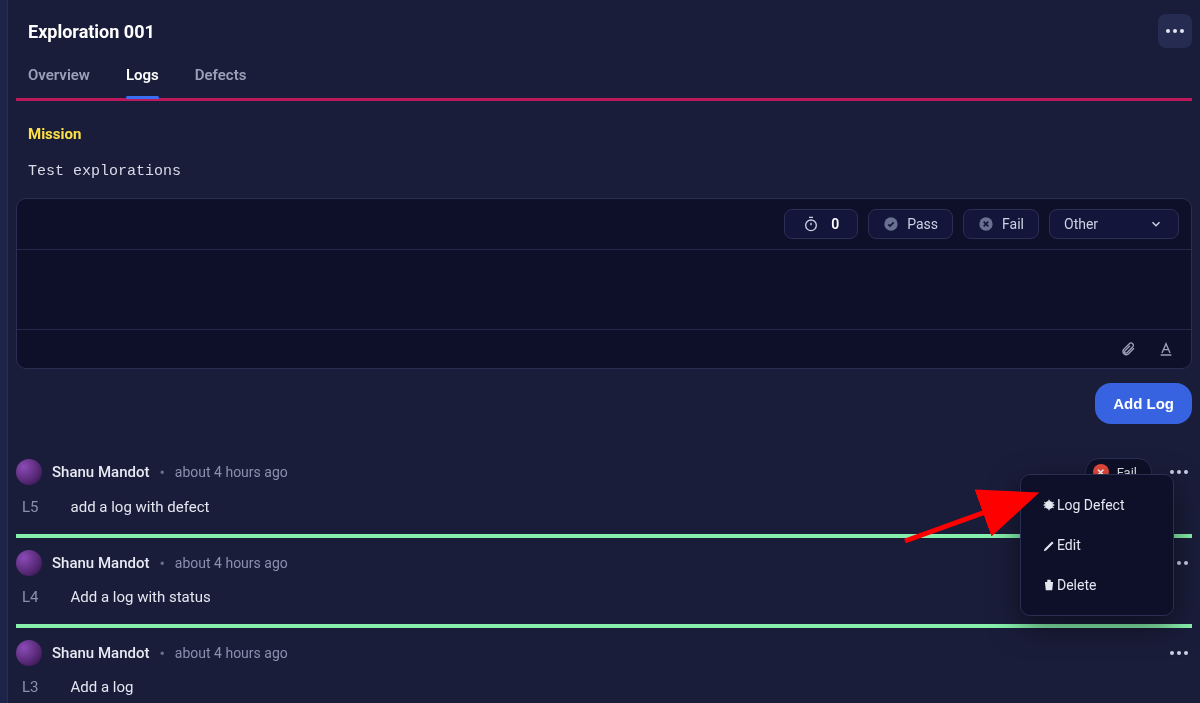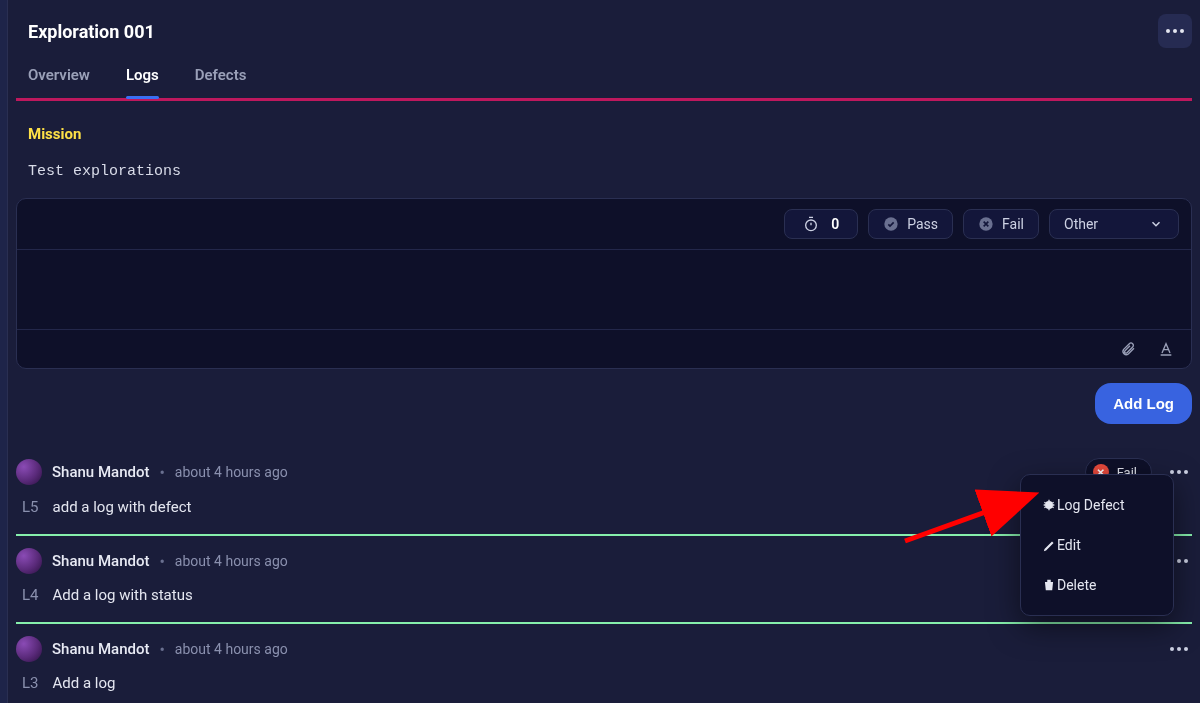--- a/index.html
+++ b/index.html
@@ -157,21 +157,21 @@
     padding: 12px 18px;
     border-radius: 16px;
     cursor: pointer;
     border: none;
   }
   .logs-list {
     margin-top: 22px;
   }
   .log-entry {
     padding: 12px 0 18px 0;
-    border-bottom: 2px solid #86efac;
+    border-bottom: 4px solid #86efac;
   }
   .log-head {
     display: flex;
     align-items: center;
     gap: 10px;
   }
   .avatar {
     width: 26px; height: 26px; border-radius: 50%;
     background: radial-gradient(circle at 30% 30%, #8a4bb5, #5a2a7a 55%, #2a1040);
     flex-shrink: 0;
@@ -211,21 +211,21 @@
     font-size: 10px;
     font-weight: bold;
   }
   .row-more {
     cursor: pointer;
     padding: 4px;
   }
   .row-more .dots span { background: #cdd1e3; }
   .log-body {
     display: flex;
-    gap: 14px;
+    gap: 32px;
     margin-top: 12px;
     padding-left: 6px;
   }
   .log-id {
     color: #8a90ae;
     font-size: 15px;
   }
   .log-text {
     color: #e4e6f0;
     font-size: 15px;

